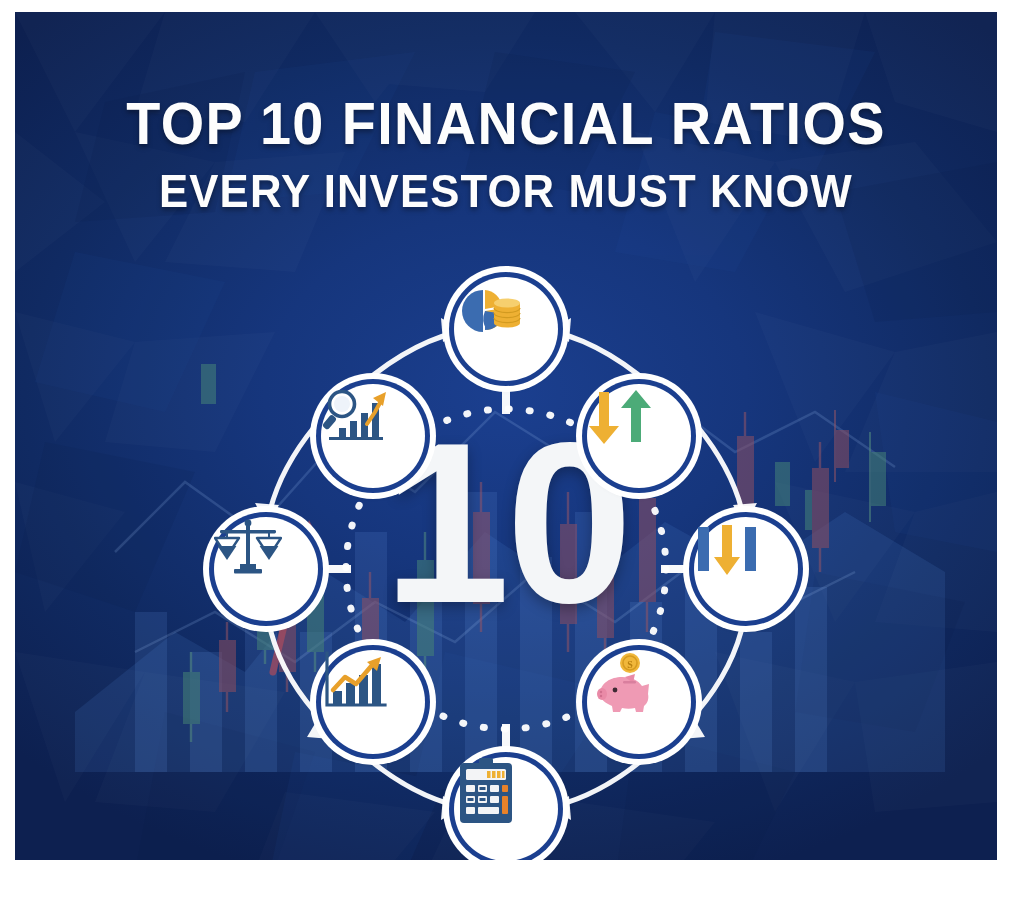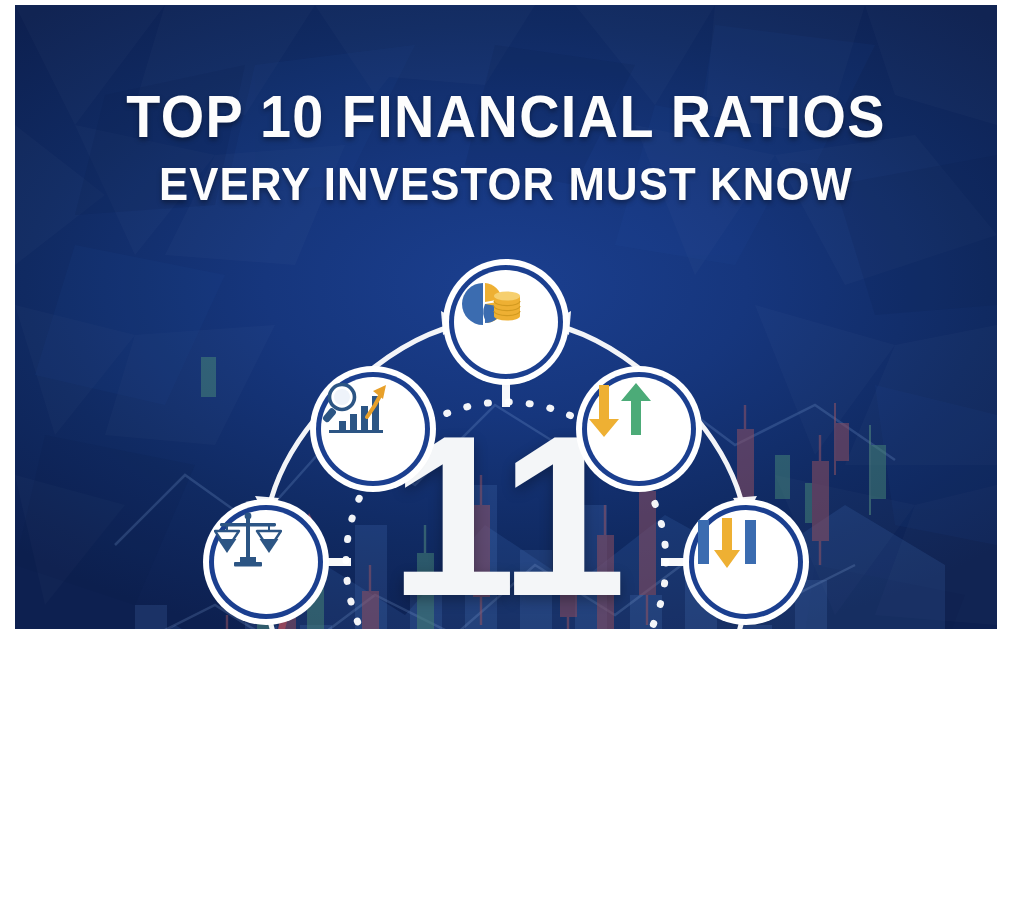--- a/index.html
+++ b/index.html
@@ -4,22 +4,22 @@
 <style>
   html,body{margin:0;padding:0;}
   body{
     width:1012px;height:909px;
     background:#ffffff;
     font-family:"Liberation Sans", sans-serif;
     overflow:hidden;
   }
   .canvas{
     position:absolute;
-    left:15px;top:5px;
-    width:982px;height:624px;
+    left:15px;top:12px;
+    width:982px;height:848px;
     background:
       radial-gradient(ellipse 70% 60% at 50% 45%, #1b3f8f 0%, #16367d 35%, #102a62 70%, #0d2050 100%);
     overflow:hidden;
   }
   .polylayer{position:absolute;inset:0;opacity:.55;}
 
   
   .bgchart{position:absolute;inset:0;opacity:.85;}
 
   
@@ -283,21 +283,21 @@
         <polygon points="338,534 360,546 358,522"></polygon>
 
         <polygon points="252,534 230,546 232,522"></polygon>
 
         <polygon points="56,251 44,229 68,231"></polygon>
 
         <polygon points="108,443 120,465 96,463"></polygon>
       </g>
     </svg>
 
-    <div class="center-num">11</div>
+    <div class="center-num">10</div>
 
     <div class="node" style="left:243px;top:3px;">
       <svg width="70" height="70" viewBox="0 0 70 70">
         <path d="M29,34 L29,13 A21,21 0 0 0 29,55 Z" fill="#3b6cb0"></path>
         <path d="M31,32 L31,13 A19,19 0 0 1 48,29 Z" fill="#eeb033"></path>
         <path d="M31,34 L50,31 A19,19 0 0 1 33,53 Z" fill="#eeb033"></path>
         <path d="M31,34 L33,53 A19,19 0 0 1 31,34 Z" fill="#3b6cb0"></path>
         <path d="M31,34 L49,37 A18,18 0 0 1 31,53 Z" fill="#3b6cb0"></path>
         <g>
           <ellipse cx="53" cy="46" rx="13" ry="4.6" fill="#eeb033"></ellipse>

